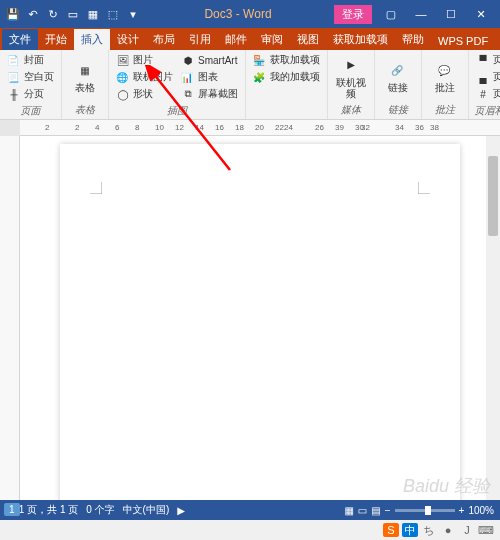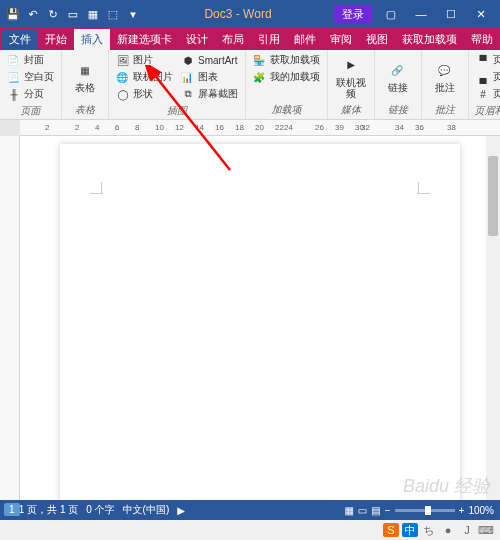--- a/index.html
+++ b/index.html
@@ -4,23 +4,23 @@
 <style>
 * { margin: 0; padding: 0; box-sizing: border-box; font-family: "Microsoft YaHei", sans-serif; }
 body { width: 500px; height: 540px; background: #e6e6e6; overflow: hidden; position: relative; }
 
 .titlebar { height: 28px; background: #2b579a; display: flex; align-items: center; padding: 0 4px; color: #fff; }
 .titlebar .qat { display: flex; gap: 2px; align-items: center; }
 .titlebar .qat-btn { width: 18px; height: 18px; display: flex; align-items: center; justify-content: center; font-size: 11px; cursor: pointer; }
 .doc-title { flex: 1; text-align: center; font-size: 12px; color: #fdba74; }
 .win-controls { display: flex; gap: 0; }
 .win-btn { width: 30px; height: 28px; display: flex; align-items: center; justify-content: center; font-size: 11px; cursor: pointer; }
-.login-btn { background: #6d28d9; padding: 2px 8px; font-size: 11px; margin-right: 4px; cursor: pointer; }
-
-.tabs { height: 22px; background: #be185d; display: flex; align-items: flex-end; padding: 0 2px; }
+.login-btn { background: #ec4899; padding: 2px 8px; font-size: 11px; margin-right: 4px; cursor: pointer; }
+
+.tabs { height: 22px; background: #c2410c; display: flex; align-items: flex-end; padding: 0 2px; }
 .tab { padding: 3px 7px; font-size: 11px; color: #fff; cursor: pointer; white-space: nowrap; }
 .tab.active { background: #f3f3f3; color: #2b579a; }
 .tab.file { background: #2b579a; }
 
 .ribbon { height: 70px; background: #f3f3f3; border-bottom: 1px solid #d4d4d4; display: flex; overflow: hidden; }
 .rgroup { border-right: 1px solid #e0e0e0; padding: 2px 4px; display: flex; flex-direction: column; justify-content: space-between; }
 .rgroup-label { font-size: 10px; color: #666; text-align: center; padding-top: 2px; font-style: italic; }
 .rgroup-content { display: flex; gap: 2px; flex: 1; }
 .rbtn-large { width: 38px; display: flex; flex-direction: column; align-items: center; justify-content: center; gap: 2px; padding: 2px; cursor: pointer; font-size: 10px; color: #333; text-align: center; line-height: 1.1; }
 .rbtn-small { display: flex; align-items: center; gap: 3px; padding: 1px 3px; cursor: pointer; font-size: 10px; color: #333; white-space: nowrap; }
@@ -73,21 +73,20 @@
     <div class="win-btn">—</div>
     <div class="win-btn">☐</div>
     <div class="win-btn">✕</div>
   </div>
 </div>
 
 <div class="tabs">
   <div class="tab file">文件</div>
   <div class="tab">开始</div>
   <div class="tab active">插入</div>
-  <div class="tab">新建选项卡</div>
   <div class="tab">设计</div>
   <div class="tab">布局</div>
   <div class="tab">引用</div>
   <div class="tab">邮件</div>
   <div class="tab">审阅</div>
   <div class="tab">视图</div>
   <div class="tab">获取加载项</div>
   <div class="tab">帮助</div>
   <div class="tab">WPS PDF</div>
 
@@ -164,21 +163,20 @@
         <div class="rbtn-small">
             <span class="icon-sm">🏪</span>
             <span>获取加载项</span>
           </div>
         <div class="rbtn-small">
             <span class="icon-sm">🧩</span>
             <span>我的加载项</span>
           </div>
       </div>
     </div>
-    <div class="rgroup-label">加载项</div>
   </div>
 
   <div class="rgroup">
     <div class="rgroup-content">
       <div class="rbtn-large">
           <span class="icon-lg">▶</span>
           <span>联机视频</span>
         </div>
     </div>
     <div class="rgroup-label">媒体</div>
@@ -239,21 +237,21 @@
   <span style="left:215px">18</span>
   <span style="left:235px">20</span>
   <span style="left:255px">22</span>
   <span style="left:264px">24</span>
   <span style="left:295px">26</span>
   <span style="left:315px">39</span>
   <span style="left:335px">30</span>
   <span style="left:341px">32</span>
   <span style="left:375px">34</span>
   <span style="left:395px">36</span>
-  <span style="left:427px">38</span>
+  <span style="left:410px">38</span>
 </div>
 
 <div class="ruler-v"></div>
 
 <div class="doc-area">
   <div class="page">
     <svg style="position:absolute;top:38px;left:30px" width="12" height="12">
         <path d="M12 0 L12 12 L0 12" stroke="#999" fill="none"></path>
       </svg>
     <svg style="position:absolute;top:38px;right:30px" width="12" height="12">

